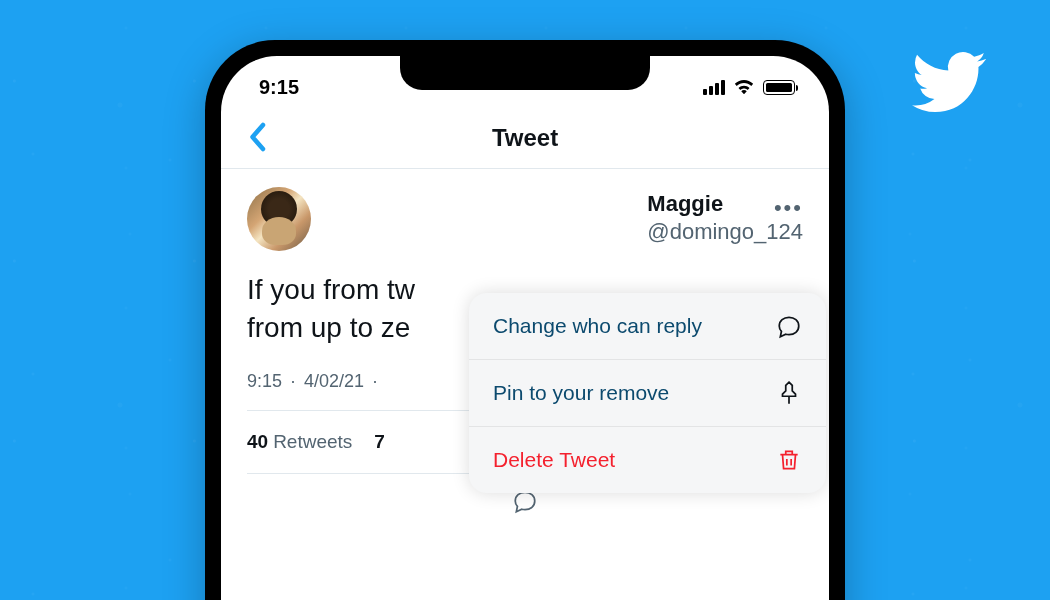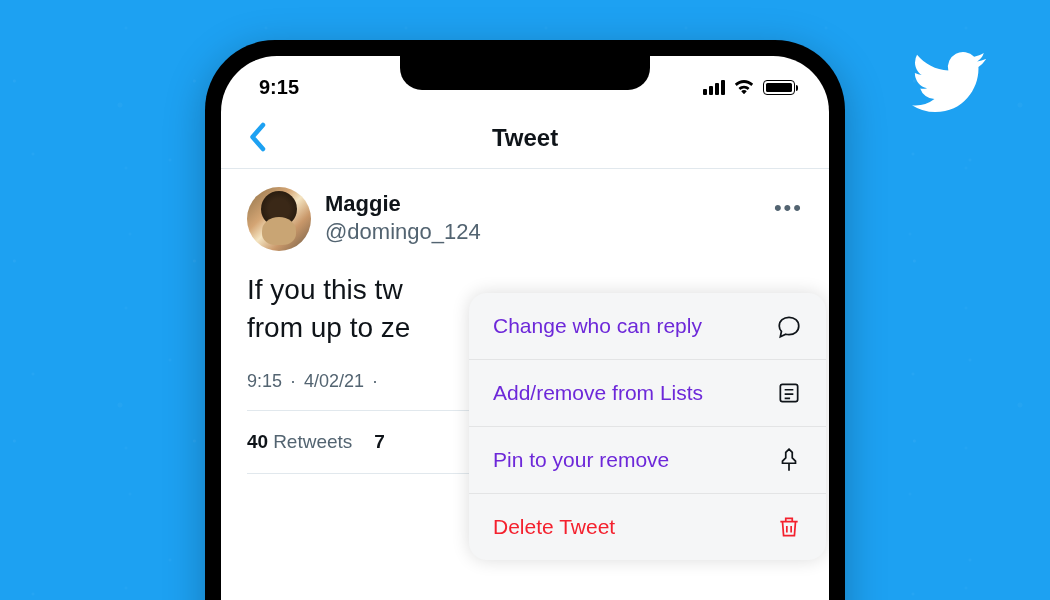--- a/index.html
+++ b/index.html
@@ -111,22 +111,23 @@
       left: 50%; transform: translateX(-50%);
       font-size: 24px;
       font-weight: 800;
       color: #0f1419;
     }
     .tweet {
       padding: 18px 26px 0;
     }
     .tweet-header {
       display: flex;
-      gap: 14px;
-      position: relative;
+      gap: 30px;
+      position: relative;
+      justify-content: space-between;
     }
     .avatar {
       width: 64px; height: 64px; border-radius: 50%;
       background: linear-gradient(135deg, #8b6f47 0%, #d4a574 35%, #f4e4c1 50%, #c9986a 70%, #6b5843 100%);
       flex-shrink: 0;
       position: relative;
       overflow: hidden;
     }
     .avatar::before {
       content: '';
@@ -196,21 +197,21 @@
       box-shadow: 0 0 18px rgba(0,0,0,0.14);
       z-index: 15;
       overflow: hidden;
     }
     .menu-item {
       display: flex;
       justify-content: space-between;
       align-items: center;
       padding: 20px 24px;
       font-size: 21px;
-      color: #6d28d9;
+      color: #0c4a6e;
     }
     .menu-item + .menu-item { border-top: 1px solid rgba(0,0,0,0.07); }
     .menu-item.danger { color: #f4212e; }
     .menu-icon { width: 26px; height: 26px; stroke: #0f1419; stroke-width: 1.6; fill: none; flex-shrink: 0; }
     .menu-item.danger .menu-icon { stroke: #f4212e; }
   </style>
 </head>
 <body>
 
 <div class="bg-texture"></div>
@@ -252,21 +253,21 @@
       <div class="tweet-header">
         <div class="avatar"></div>
         <div class="user-info">
           <div class="display-name">Maggie</div>
           <div class="handle">@domingo_124</div>
         </div>
         <span class="more-dots">•••</span>
       </div>
 
       <div class="tweet-text">
-        <span>If you this tw</span><br>
+        <span>If you from tw</span><br>
         <span>from up to ze</span>
       </div>
 
       <div class="tweet-meta">
         <span>9:15</span>
         <span class="dot">·</span>
         <span>4/02/21</span>
         <span class="dot">·</span>
       </div>
 
@@ -283,29 +284,20 @@
     </div>
 
     <div class="menu">
       <div class="menu-item">
         <span>Change who can reply</span>
         <svg class="menu-icon" viewBox="0 0 24 24">
             <path d="M3 12c0-5 4-8 9-8s9 3 9 8-4 8-9 8c-1 0-2-.1-3-.4L4 22l1-5c-1.3-1.4-2-3.1-2-5z"></path>
           </svg>
       </div>
       <div class="menu-item">
-        <span>Add/remove from Lists</span>
-        <svg class="menu-icon" viewBox="0 0 24 24">
-            <rect x="4" y="4" width="16" height="16" rx="2"></rect>
-            <line x1="8" y1="9" x2="16" y2="9"></line>
-            <line x1="8" y1="13" x2="16" y2="13"></line>
-            <line x1="8" y1="17" x2="13" y2="17"></line>
-          </svg>
-      </div>
-      <div class="menu-item">
         <span>Pin to your remove</span>
         <svg class="menu-icon" viewBox="0 0 24 24">
             <path d="M12 2l3 3v5l3 3v2H6v-2l3-3V5l3-3z"></path>
             <line x1="12" y1="15" x2="12" y2="22"></line>
           </svg>
       </div>
       <div class="menu-item danger">
         <span>Delete Tweet</span>
         <svg class="menu-icon" viewBox="0 0 24 24">
             <path d="M4 7h16M9 7V4h6v3M6 7l1 13h10l1-13M10 11v6M14 11v6"></path>

